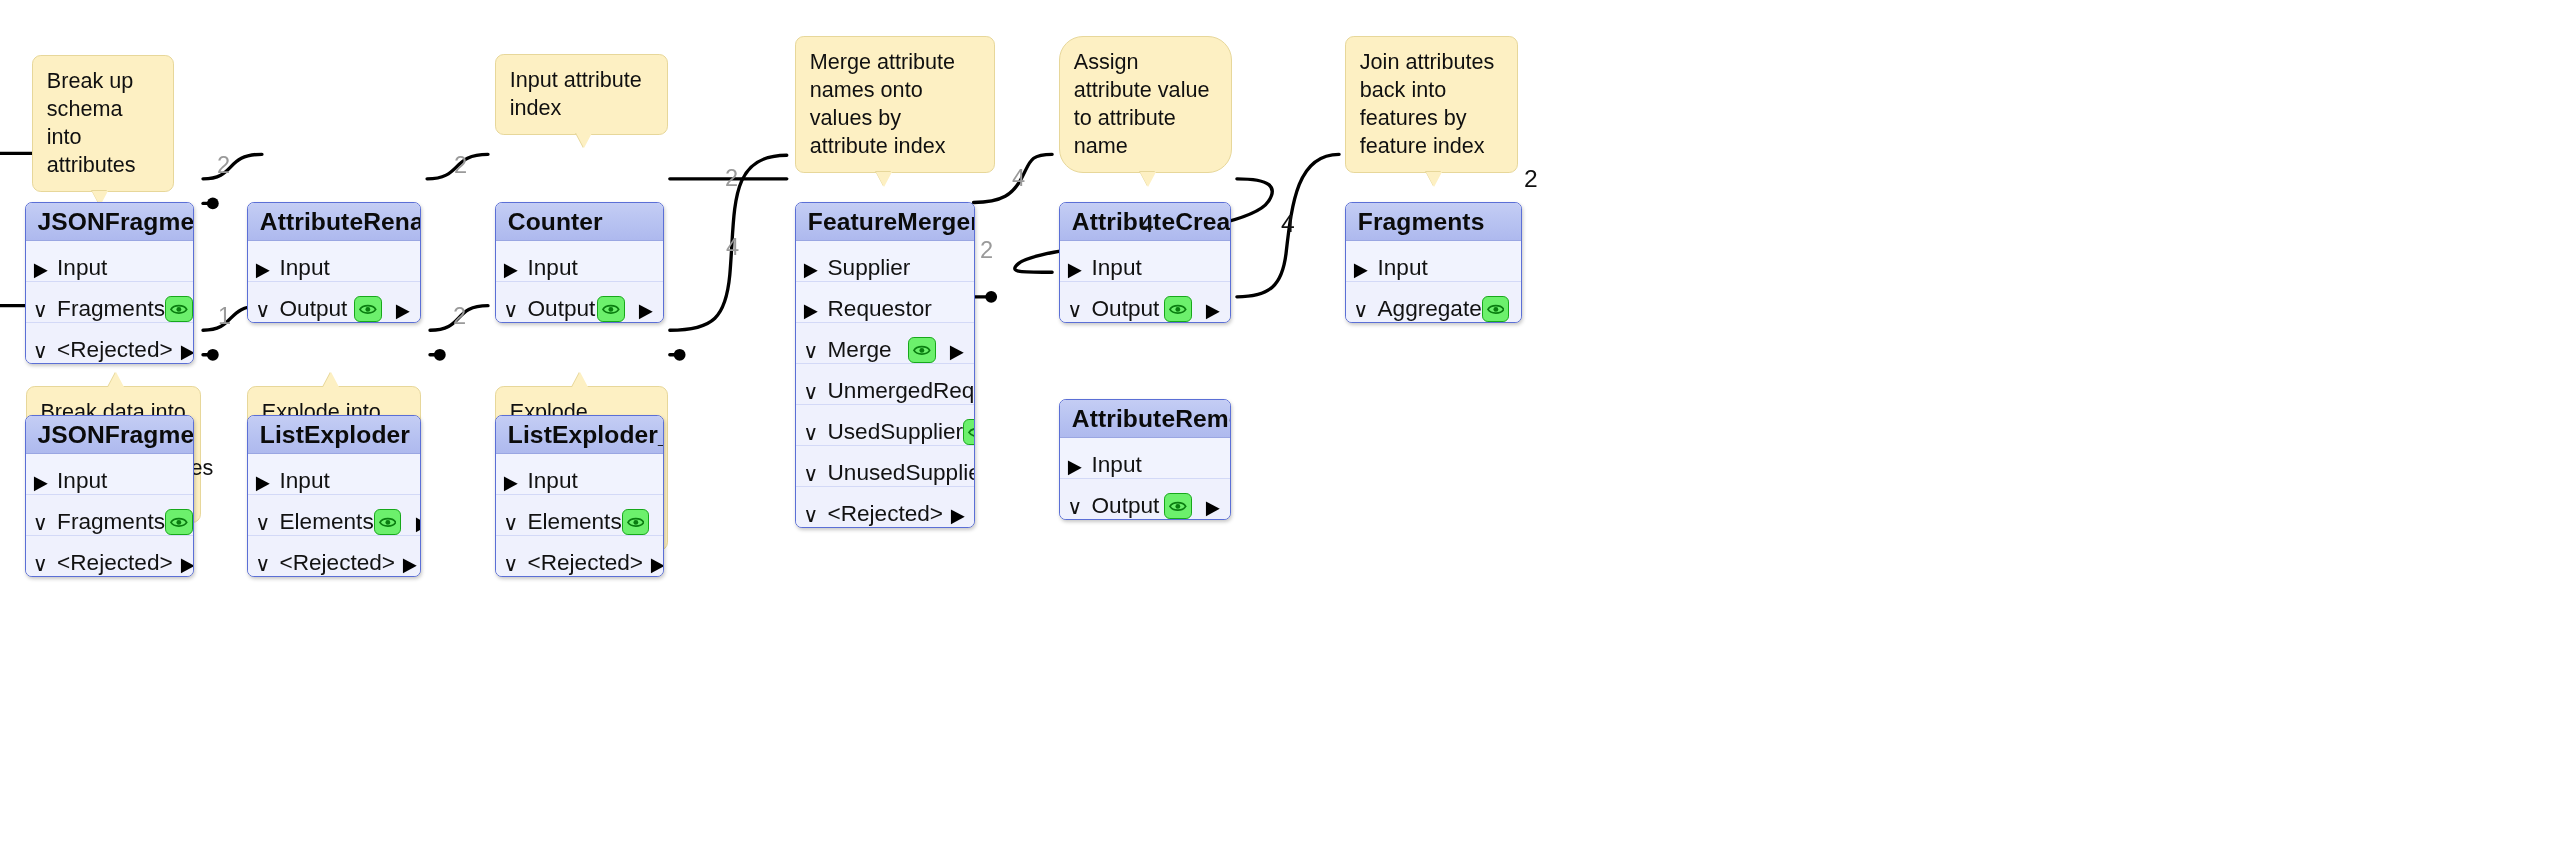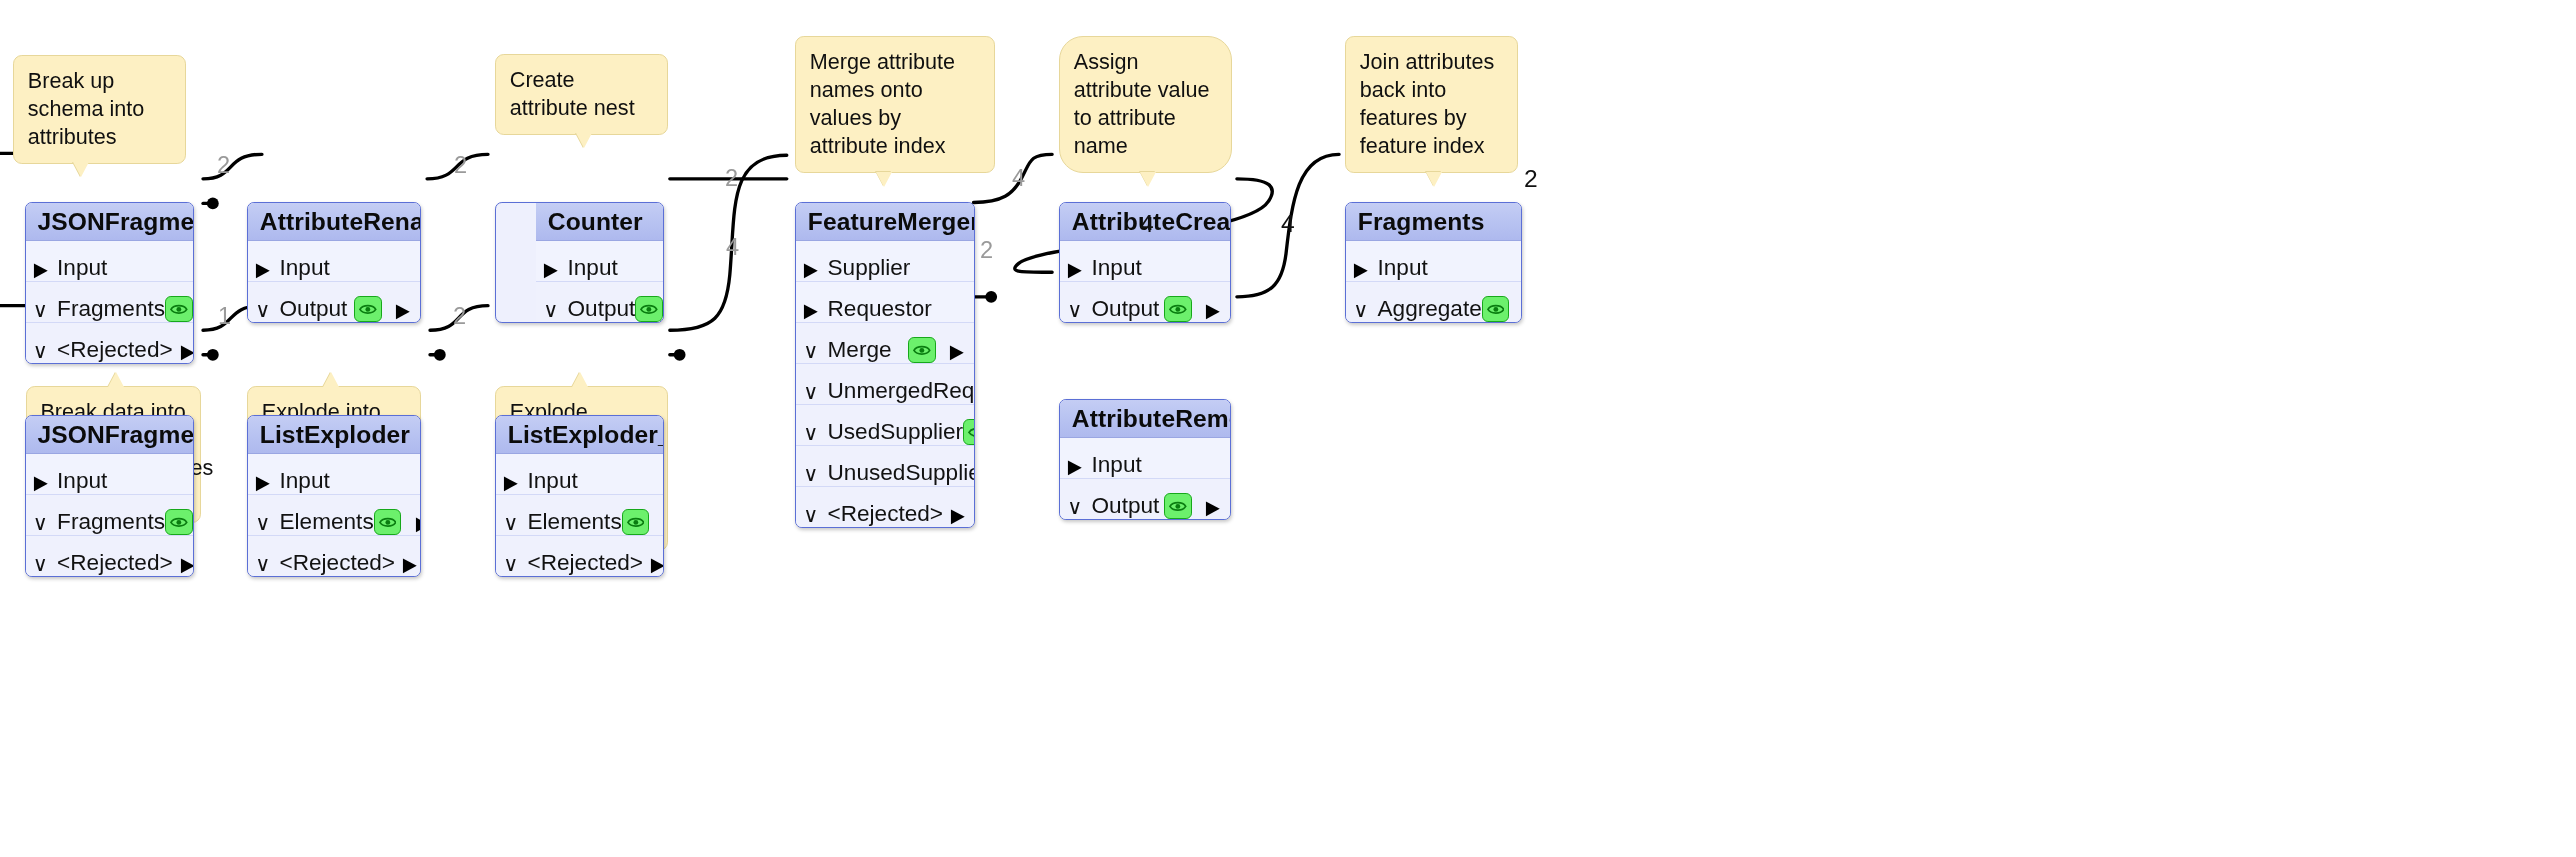--- a/index.html
+++ b/index.html
@@ -189,22 +189,22 @@
       <path d="M437,336 C472,336 460,311 496,311"></path>
       <path d="M437,361 L443,361"></path>
       <circle cx="447" cy="361" r="6" fill="#000" stroke="none"></circle>
 
       <path d="M681,361 L687,361"></path>
       <circle cx="691" cy="361" r="6" fill="#000" stroke="none"></circle>
     </g>
   </svg>
 
   <div id="layers">
-      <div class="anno below" style="left: 13px; top: 55px; width: 173px;"><span>Break up schema into attributes</span><span class="tail" style="left: 59px;"></span></div>
-      <div class="anno below" style="left: 495px; top: 54px; width: 173px;"><span>Create attribute nest</span><span class="tail" style="left: 80px;"></span></div>
+      <div class="anno below" style="left: 32px; top: 55px; width: 142px;"><span>Break up schema into attributes</span><span class="tail" style="left: 59px;"></span></div>
+      <div class="anno below" style="left: 495px; top: 54px; width: 173px;"><span>Input attribute index</span><span class="tail" style="left: 80px;"></span></div>
       <div class="anno below" style="left: 795px; top: 36px; width: 200px;"><span>Merge attribute names onto values by attribute index</span><span class="tail" style="left: 80px;"></span></div>
       <div class="anno below" style="left: 1059px; top: 36px; width: 173px; border-radius: 24px;"><span>Assign attribute value to attribute name</span><span class="tail" style="left: 80px;"></span></div>
       <div class="anno below" style="left: 1345px; top: 36px; width: 173px;"><span>Join attributes back into features by feature index</span><span class="tail" style="left: 80px;"></span></div>
       <div class="anno above" style="left: 25.6px; top: 386px; width: 175px;"><span>Break data into nest features/attributes list</span><span class="tail" style="left: 81px;"></span></div>
       <div class="anno above" style="left: 247px; top: 386px; width: 174px;"><span>Explode into individual features, retaining feature index</span><span class="tail" style="left: 75px;"></span></div>
       <div class="anno above" style="left: 495px; top: 386px; width: 173px;"><span>Explode features into attributes, retaining attribute indx</span><span class="tail" style="left: 76px;"></span></div>
       <div class="node" style="left: 24.6px; top: 202px; width: 169px;">
         <div class="node-title">JSONFragmenter</div>
         <div class="port in">
           <span class="tri-in">
@@ -253,21 +253,21 @@
               <circle cx="9" cy="6.5" r="2.5" fill="#0a7d10"></circle>
             </svg>
           </span>
           <span class="tri-out">
             <svg width="19.7" height="19.7" viewBox="0 0 20 20" aria-hidden="true">
               <path d="M3,2.5 L17,10 L3,17.5 Z" fill="#000"></path>
             </svg>
           </span>
         </div>
       </div>
-      <div class="node" style="left: 495px; top: 202px; width: 169px; padding-left: 40px;">
+      <div class="node" style="left: 495px; top: 202px; width: 169px;">
         <div class="node-title">Counter</div>
         <div class="port in">
           <span class="tri-in">
             <svg width="19.7" height="19.7" viewBox="0 0 20 20" aria-hidden="true">
               <path d="M3,2.5 L17,10 L3,17.5 Z" fill="#000"></path>
             </svg>
           </span>
           <span class="plabel">Input</span>
         </div>
         <div class="port out">

